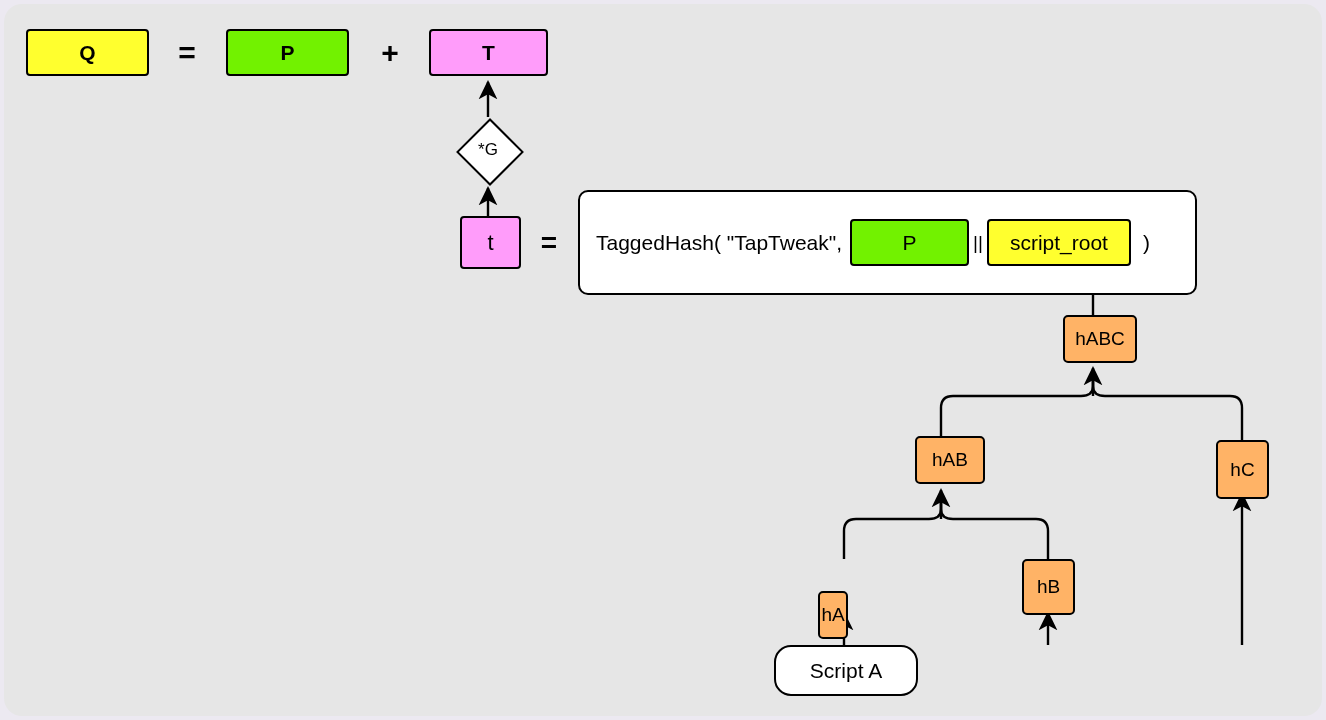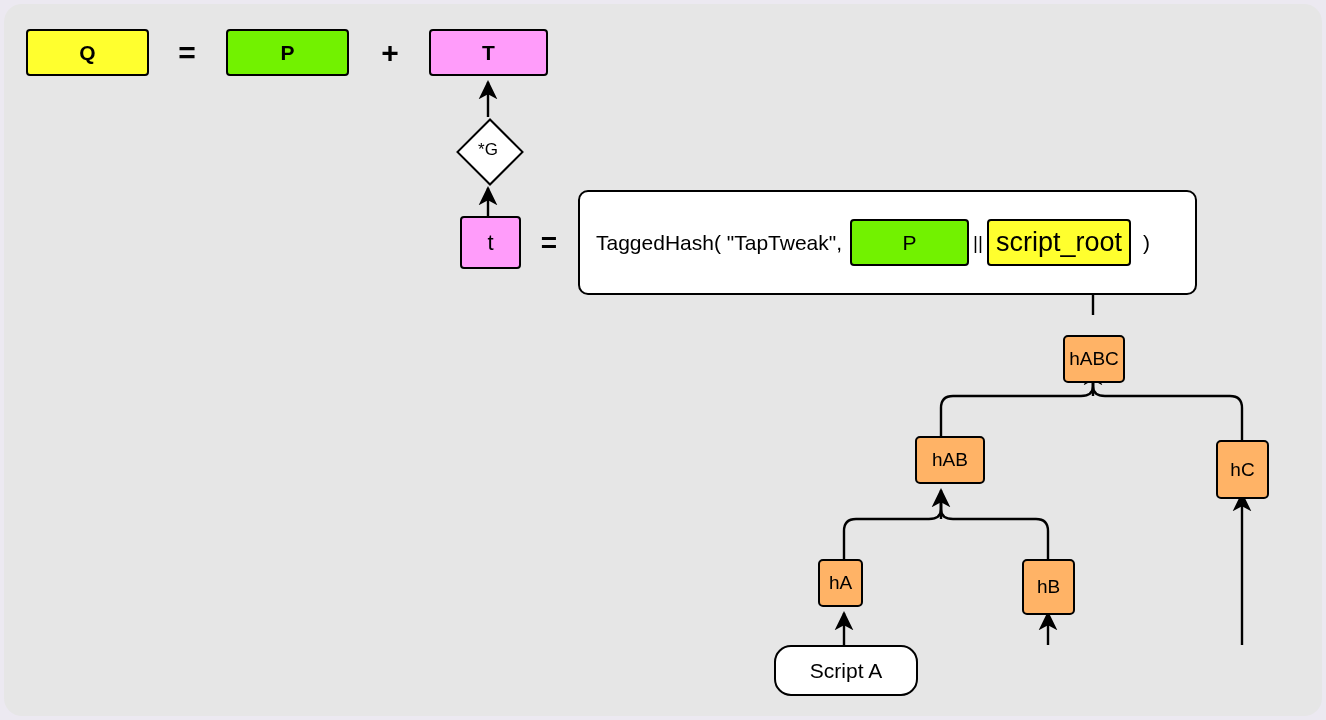--- a/index.html
+++ b/index.html
@@ -121,34 +121,34 @@
   }
   #concat { margin: 0 4px; font-size: 19px; }
   #box-scriptroot {
     position: relative;
     width: 144px; height: 47px;
     background: #ffff2e;
     border: 2.5px solid #000;
     border-radius: 4px;
     box-sizing: border-box;
     display: flex; align-items: center; justify-content: center;
-    font-size: 27px;
+    font-size: 21px;
   }
   #eq-suffix { margin-left: 12px; }
 
   
   .hash {
     background: #ffb366;
     font-size: 19px;
     border-radius: 5px;
   }
-  #box-hABC { left: 1059px; top: 311px; width: 62px; height: 48px; margin-top: 20px; }
+  #box-hABC { left: 1059px; top: 311px; width: 74px; height: 48px; }
   #box-hAB  { left: 911px;  top: 432px; width: 70px; height: 48px; }
   #box-hC   { left: 1212px; top: 436px; width: 53px; height: 59px; }
-  #box-hA   { left: 814px;  top: 555px; width: 45px; height: 48px; }
+  #box-hA   { left: 814px;  top: 587px; width: 30px; height: 48px; }
   #box-hB   { left: 1018px; top: 555px; width: 53px; height: 56px; }
 
   
   .leaf {
     background: #ffffff;
     font-size: 21px;
     border-radius: 5px;
   }
   #box-scriptA { left: 770px;  top: 641px; width: 144px; height: 51px; border-radius: 17px; }
   #box-scriptB { left: 973px;  top: 641px; width: 144px; height: 51px; }

